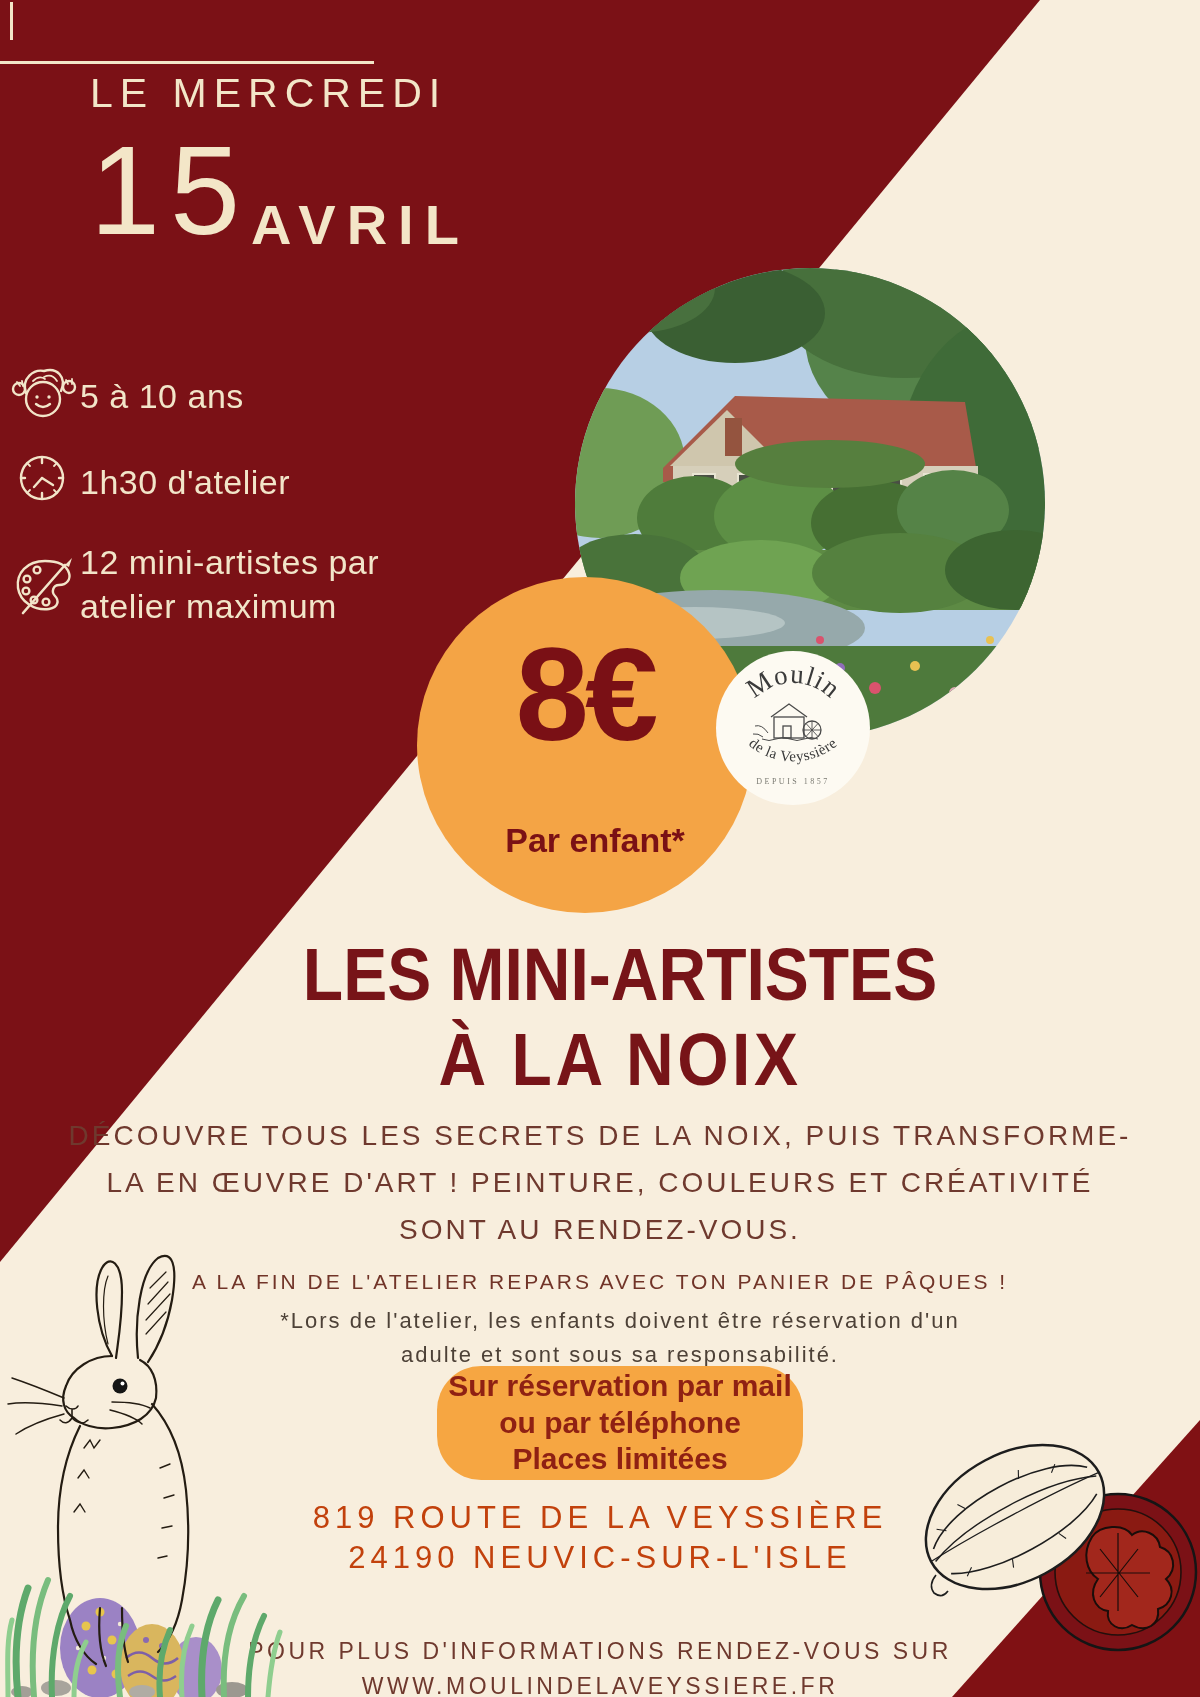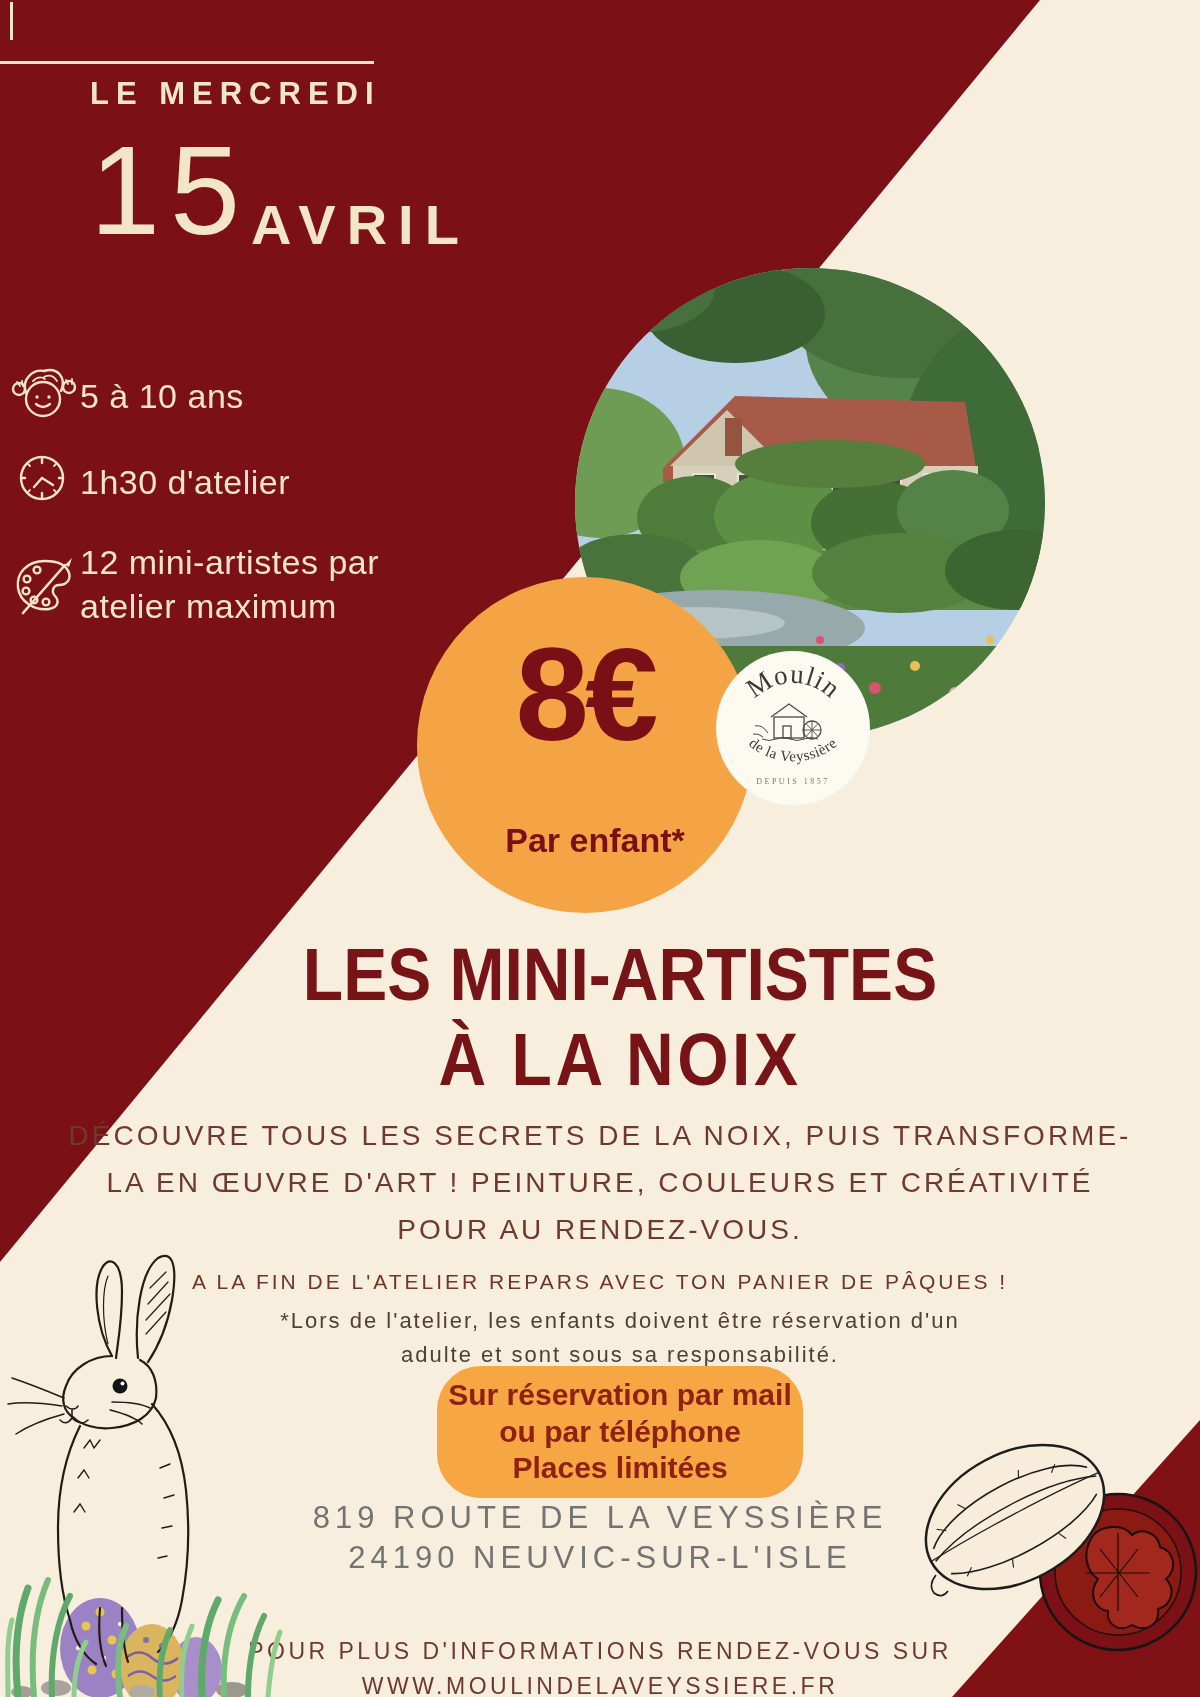--- a/index.html
+++ b/index.html
@@ -10,21 +10,21 @@
   .abs{position:absolute;}
   
   .wedge-top{position:absolute;inset:0;background:#7b1116;
     clip-path:polygon(0 0,1040px 0,0 1262px);z-index:1;}
   .wedge-bottom{position:absolute;inset:0;background:#801114;
     clip-path:polygon(1200px 1420px,1200px 1697px,952px 1697px);z-index:2;}
   
   .corner-v{left:10px;top:2px;width:3px;height:38px;background:#f3e6c8;z-index:6;}
   .corner-h{left:0px;top:61px;width:374px;height:3px;background:#f3e6c8;z-index:6;}
   
-  .weekday{left:90px;top:76px;font-size:31px;font-weight:700;letter-spacing:7px;
+  .weekday{left:90px;top:70px;font-size:41px;font-weight:400;letter-spacing:7px;
     color:#f3e6c8;z-index:6;}
   .day{left:90px;top:128px;font-size:126px;font-weight:100;letter-spacing:10px;
     color:#f3e6c8;line-height:1;z-index:6;font-family:"Liberation Sans",sans-serif;}
   .month{left:251px;top:192px;font-size:56px;font-weight:800;letter-spacing:11px;
     color:#f3e6c8;z-index:6;}
   .timerange{left:90px;top:268px;font-size:37px;font-weight:700;letter-spacing:1px;
     color:#f3e6c8;z-index:6;}
   
   .details{left:8px;top:360px;width:430px;z-index:6;}
   .drow{display:flex;align-items:center;margin-bottom:22px;}
@@ -47,26 +47,26 @@
   .title .l2{letter-spacing:4px;}
   
   .descr{left:40px;top:1112px;width:1120px;text-align:center;color:#6f392e;
     font-size:28px;letter-spacing:3px;line-height:1.68;z-index:2;}
   .highlight{left:30px;top:1270px;width:1140px;text-align:center;color:#713428;
     font-size:21px;letter-spacing:3px;z-index:2;}
   .note{left:100px;top:1302px;width:1040px;text-align:center;color:#4d4137;
     font-size:22px;letter-spacing:2px;line-height:1.55;z-index:2;top:1304px;}
   .note{top:1304px;}
   
-  .resa{left:437px;top:1366px;width:366px;height:132px;background:#f6a642;
+  .resa{left:437px;top:1366px;width:366px;height:114px;background:#f6a642;
     border-radius:44px;display:flex;flex-direction:column;justify-content:center;
     align-items:center;z-index:3;color:#8f2113;font-weight:700;font-size:30px;
     line-height:1.23;text-align:center;}
   
-  .address{left:0;top:1498px;width:1200px;text-align:center;color:#737373;z-index:3;}
+  .address{left:0;top:1498px;width:1200px;text-align:center;color:#c2410c;z-index:3;}
   .addr1,.addr2{font-size:31px;letter-spacing:5px;line-height:1.28;}
   .addr3{font-size:25px;letter-spacing:3px;margin-top:7px;}
   .footer{left:0;top:1634px;width:1200px;text-align:center;color:#6f392e;
     font-size:23px;letter-spacing:3.5px;line-height:1.5;z-index:3;}
   
   .rabbit{left:0px;top:1228px;width:290px;height:469px;z-index:4;}
   .walnut{left:900px;top:1357px;width:300px;height:340px;z-index:4;}
 </style>
 </head>
 <body>
@@ -223,21 +223,21 @@
   </div>
 
   <div class="abs title">
     <div class="l1">LES MINI-ARTISTES</div>
     <div class="l2">À LA NOIX</div>
   </div>
 
   <div class="abs descr">
     <div>DÉCOUVRE TOUS LES SECRETS DE LA NOIX, PUIS TRANSFORME-</div>
     <div>LA EN ŒUVRE D'ART ! PEINTURE, COULEURS ET CRÉATIVITÉ</div>
-    <div>POUR AU RENDEZ-VOUS.</div>
+    <div>SONT AU RENDEZ-VOUS.</div>
   </div>
 
   <div class="abs highlight">A LA FIN DE L'ATELIER REPARS AVEC TON PANIER DE PÂQUES !</div>
 
   <div class="abs note">
     <div>*Lors de l'atelier, les enfants doivent être réservation d'un</div>
     <div>adulte et sont sous sa responsabilité.</div>
   </div>
 
   <div class="abs resa">

